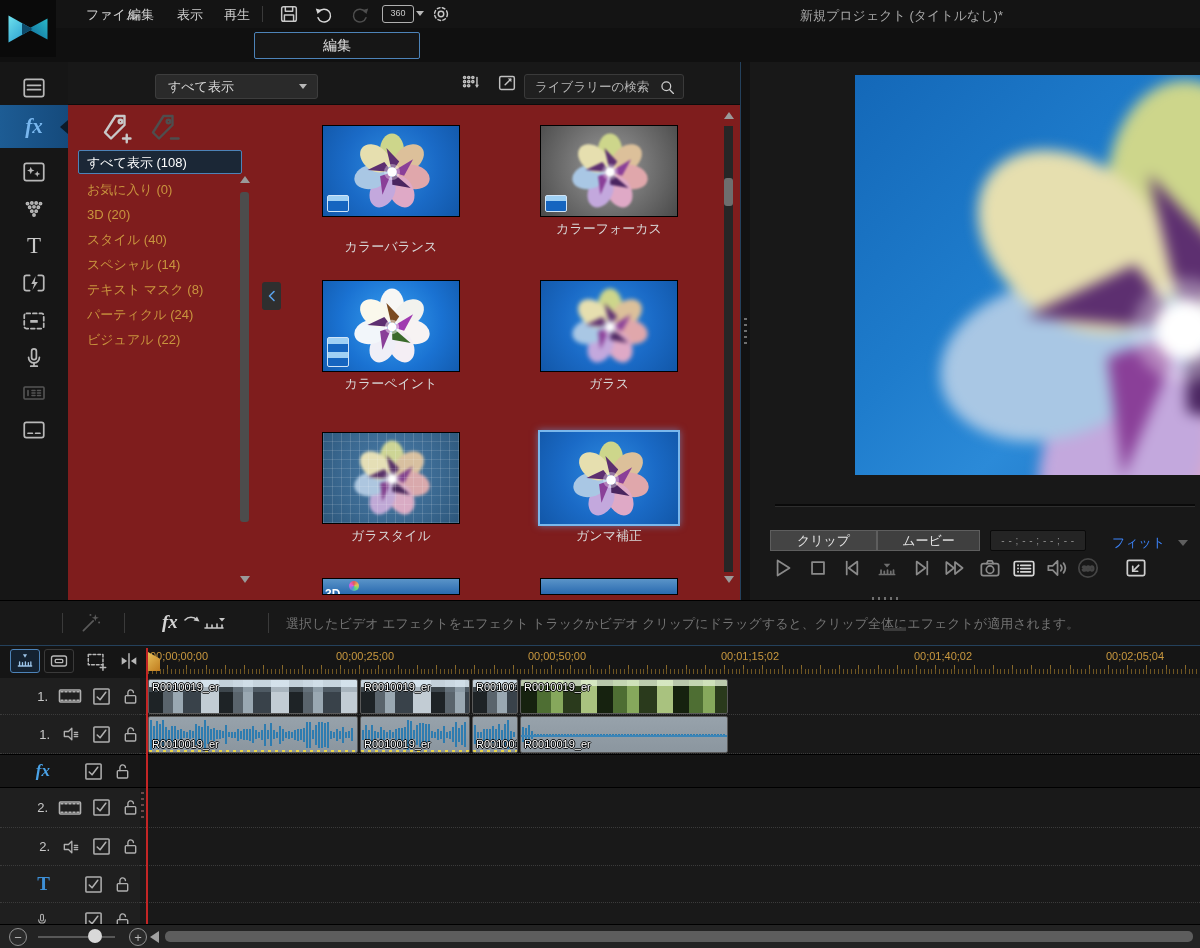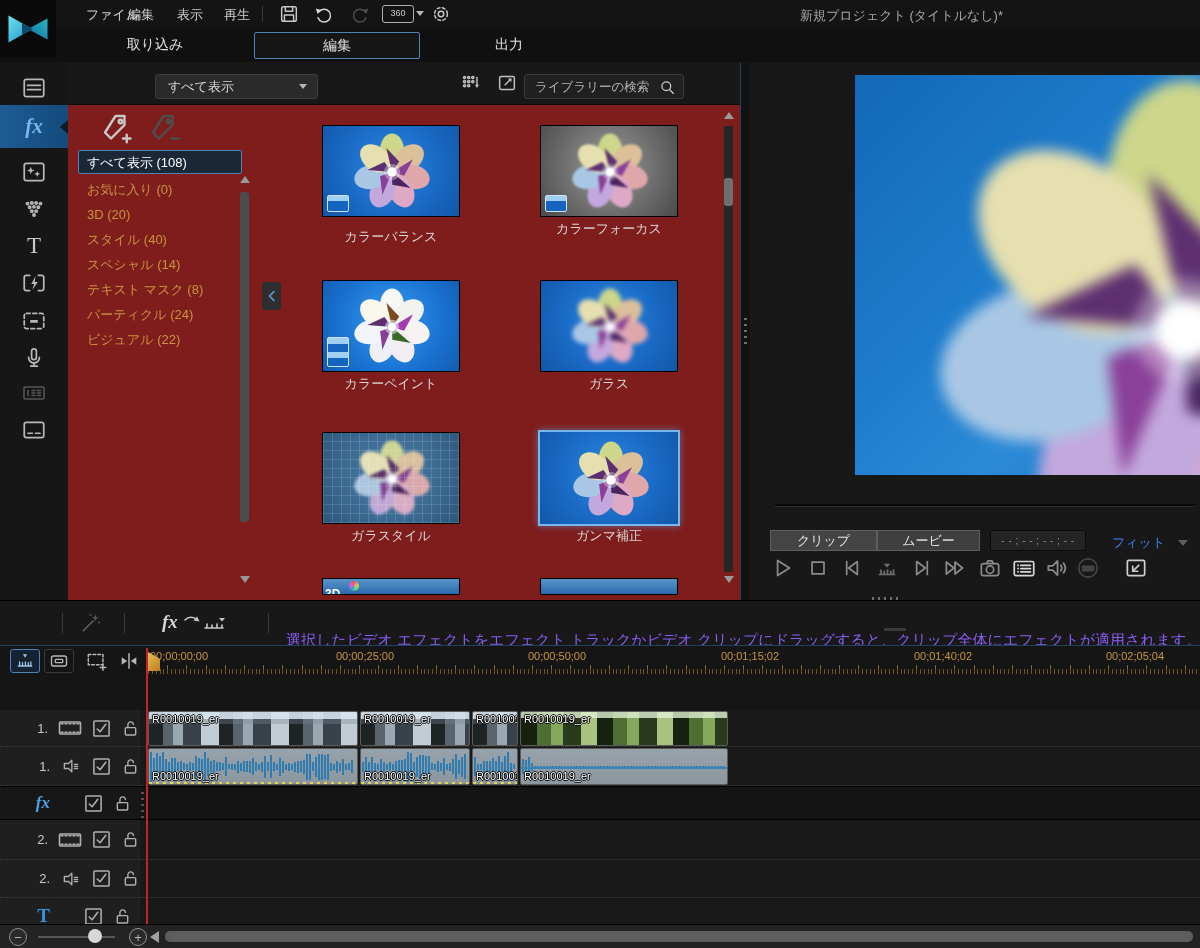--- a/index.html
+++ b/index.html
@@ -74,33 +74,33 @@
   .pv-btn{position:absolute;top:468px;height:21px;background:#3f3f3f;border:1px solid #5e5e5e;color:#e6e6e6;
           text-align:center;line-height:20px;font-size:13px;box-sizing:border-box;}
   #pv-timecode{position:absolute;left:240px;top:468px;width:96px;height:21px;background:#242424;border:1px solid #0a0a0a;
                color:#8f8f8f;font-size:10px;letter-spacing:.5px;text-align:center;line-height:20px;box-sizing:border-box;border-radius:2px;}
   #pv-fit{position:absolute;left:346px;top:470px;width:100px;height:21px;color:#3b82f6;font-size:13px;line-height:21px;
           padding-left:16px;box-sizing:border-box;}
   #pv-fit .chev{position:absolute;right:8px;top:8px;border-left:5px solid transparent;border-right:5px solid transparent;border-top:6px solid #5f5f5f;}
   .tr-ic{position:absolute;top:493px;width:26px;height:26px;color:#8a8a8a;}
   
   #fxbar{left:0;top:600px;width:1200px;height:45px;background:#181818;border-top:1px solid #000;border-bottom:1px solid #000;}
-  #fxbar .hint{position:absolute;left:286px;top:14px;color:#8b5cf6;font-size:15px;white-space:nowrap;margin-top:16px;}
+  #fxbar .hint{position:absolute;left:286px;top:14px;color:#737373;font-size:13px;white-space:nowrap;}
   
   #timeline{left:0;top:645px;width:1200px;height:303px;background:#151515;border-top:1px solid #24415c;}
   .tlbtn{position:absolute;top:3px;width:30px;height:24px;border-radius:3px;display:flex;align-items:center;justify-content:center;color:#b8b8b8;box-sizing:border-box;}
   .tlbtn.on{border:1px solid #4d83b8;background:#142231;color:#9cc4e8;}
   .tlbtn.frame{border:1px solid #3a3a3a;}
   .ruler-label{position:absolute;top:4px;font-size:11px;color:#c9983f;white-space:nowrap;}
   .ctr{transform:translateX(-50%);}
   #ticks-major{position:absolute;left:148px;right:0;top:19px;height:9px;
       background:repeating-linear-gradient(90deg,#8a6a2a 0 1px,transparent 1px 19.2px);}
   #ticks-minor{position:absolute;left:148px;right:0;top:23px;height:5px;
       background:repeating-linear-gradient(90deg,#6e5522 0 1px,transparent 1px 3.84px);}
-  .trow{position:absolute;left:0;width:1200px;overflow:hidden;margin-top:32px;}
+  .trow{position:absolute;left:0;width:1200px;overflow:hidden;}
   .thead{position:absolute;left:0;top:0;bottom:0;width:140px;background:#1f1f1f;border-bottom:1px dotted #3b3b3b;
          display:flex;align-items:center;box-sizing:border-box;padding-left:34px;gap:10px;}
   .tlane{position:absolute;left:140px;right:0;top:0;bottom:0;background:#191919;border-bottom:1px dotted #3b3b3b;}
   .trow.fxrow .thead{background:#171717;border-top:1px solid #000;border-bottom:1px solid #000;}
   .trow.fxrow .tlane{background:#141414;border-top:1px solid #000;border-bottom:1px solid #000;}
   .tnum{color:#c8c8c8;font-size:13px;width:16px;text-align:right;}
   .ticon{color:#b0b0b0;}
   .clip{position:absolute;top:1px;border:1px solid #5a5a5a;border-radius:2px;box-sizing:border-box;overflow:hidden;}
   .clip .lbl{position:absolute;left:3px;top:1px;color:#fff;font-size:11px;white-space:nowrap;
              text-shadow:-1px 0 #000,1px 0 #000,0 -1px #000,0 1px #000;z-index:3;}
@@ -201,23 +201,21 @@
   <span class="abs" style="left:430px;top:3px;color:#c8c8c8">
     <svg class="ic" width="22" height="22" viewBox="0 0 24 24">
         <circle cx="12" cy="12" r="7" stroke-width="3" stroke-dasharray="3 2.6"></circle>
         <circle cx="12" cy="12" r="3"></circle>
       </svg>
   </span>
   <span id="title">新規プロジェクト (タイトルなし)*</span>
 </div>
 
 <div id="tabbar" class="abs">
-  <div class="tab" style="left:70px;width:170px">取り込み</div>
   <div class="tab active-box" style="left:254px;width:164px">編集</div>
-  <div class="tab" style="left:424px;width:170px">出力</div>
 </div>
 
 <div id="logo" class="abs">
   <svg width="42" height="40" viewBox="0 0 56 52">
     <defs>
       <linearGradient id="lg1" x1="0" y1="0" x2="1" y2="1">
         <stop offset="0" stop-color="#6fe2ee"></stop>
           <stop offset="1" stop-color="#1a8fc8"></stop>
       </linearGradient>
       <linearGradient id="lg2" x1="1" y1="0" x2="0" y2="1">
@@ -376,21 +374,21 @@
           <path d="M7,1.5 L2.5,6 L7,10.5" stroke-width="2"></path>
         </svg>
     </div>
 
     <div class="thumb bgblue" style="left:254px;top:63px">
       <svg class="fl">
           <use href="#flower"></use>
         </svg>
         <div class="badge"></div>
     </div>
-    <div class="thumb-label" style="left:252px;top:166px">カラーバランス</div>
+    <div class="thumb-label" style="left:252px;top:176px">カラーバランス</div>
 
     <div class="thumb bggray" style="left:472px;top:63px">
       <svg class="fl blur1">
           <use href="#flower"></use>
         </svg>
         <div class="badge"></div>
     </div>
     <div class="thumb-label" style="left:470px;top:158px">カラーフォーカス</div>
 
     <div class="thumb bgpaint" style="left:254px;top:218px">

